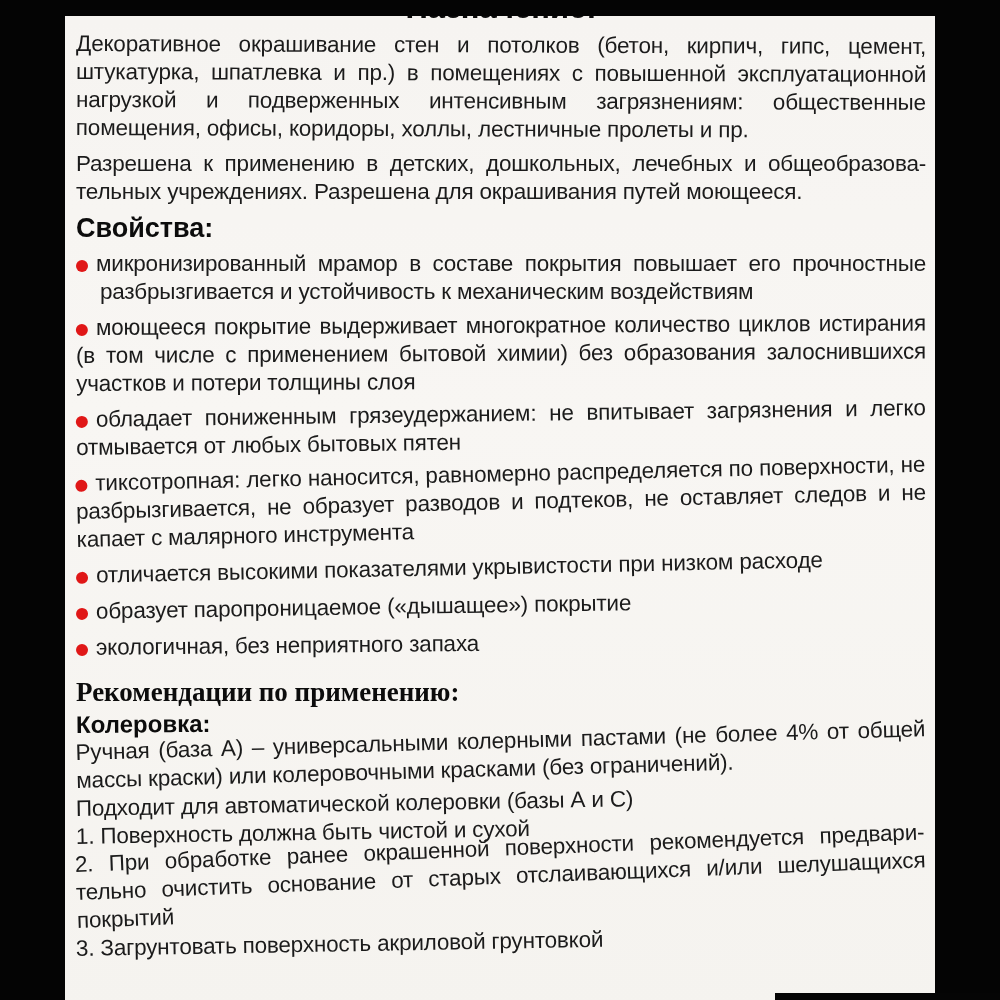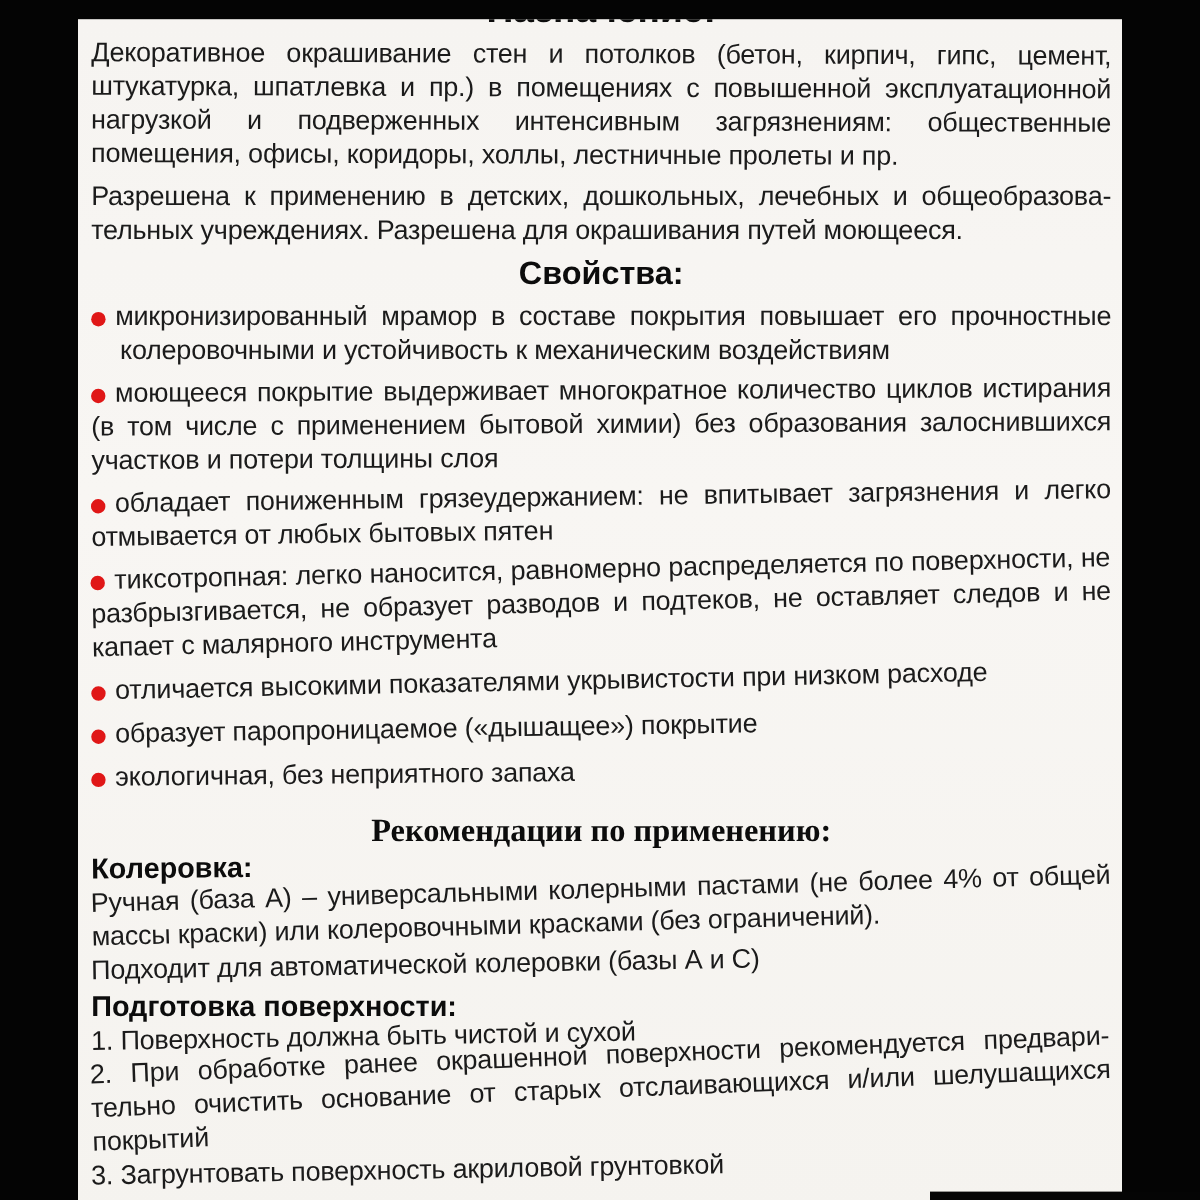--- a/index.html
+++ b/index.html
@@ -37,21 +37,21 @@
   .top-clip { height: 11px; overflow: hidden; }
   .top-heading {
     font-weight: bold; font-size: 31px; line-height: 36px;
     text-align: center; color: #0c0c0c;
     margin-top: -26px; letter-spacing: 0;
   }
   p, .para { margin: 0; }
   .just { text-align: justify; }
   .mt3 { margin-top: 3px; } .mt6 { margin-top: 6px; } .mt8 { margin-top: 8px; } .mt14 { margin-top: 14px; font-family: Liberation Serif, serif; }
   .h-center {
-    text-align: center; font-weight: bold;
+    font-weight: bold;
     font-size: 27px; line-height: 32px; color: #0c0c0c;
     letter-spacing: 0;
   }
   .sub {
     font-weight: bold; font-size: 24px; line-height: 28px;
     color: #0c0c0c; letter-spacing: 0;
   }
   .bullets { margin-top: 6px; }
   .bullet-item { margin-top: 8px; }
   .bullet-item:first-child { margin-top: 0; }
@@ -86,21 +86,21 @@
       <div class="top-heading">Назначение:</div>
     </div>
 
     <p class="para just mt3 t-p1">Декоративное окрашивание стен и потолков (бетон, кирпич, гипс, цемент, штукатурка, шпатлевка и пр.) в помещениях с повышенной эксплуатационной нагрузкой и подверженных интенсивным загрязнениям: общественные помещения, офисы, коридоры, холлы, лестничные пролеты и пр.</p>
     <p class="para just mt8">Разрешена к применению в детских, дошкольных, лечебных и общеобразова-тельных учреждениях. Разрешена для окрашивания путей моющееся.</p>
 
     <div class="h-center mt6">Свойства:</div>
 
     <div class="bullets">
       <div class="bullet-item just hang">
-        <span class="dot"></span><span>микронизированный мрамор в составе покрытия повышает его прочностные колеровочными и устойчивость к механическим воздействиям</span>
+        <span class="dot"></span><span>микронизированный мрамор в составе покрытия повышает его прочностные разбрызгивается и устойчивость к механическим воздействиям</span>
       </div>
       <div class="bullet-item just t-b2">
         <span class="dot"></span><span>моющееся покрытие выдерживает многократное количество циклов истирания (в том числе с применением бытовой химии) без образования залоснившихся участков и потери толщины слоя</span>
       </div>
       <div class="bullet-item just t-b3">
         <span class="dot"></span><span>обладает пониженным грязеудержанием: не впитывает загрязнения и легко отмывается от любых бытовых пятен</span>
       </div>
       <div class="bullet-item just t-b4">
         <span class="dot"></span><span>тиксотропная: легко наносится, равномерно распределяется по поверхности, не разбрызгивается, не образует разводов и подтеков, не оставляет следов и не капает с малярного инструмента</span>
       </div>
@@ -114,21 +114,20 @@
         <span class="dot"></span><span>экологичная, без неприятного запаха</span>
       </div>
     </div>
 
     <div class="h-center mt14">Рекомендации по применению:</div>
 
     <div class="sub mt3 t-s05">Колеровка:</div>
     <p class="para just t-s16">Ручная (база А) – универсальными колерными пастами (не более 4% от общей массы краски) или колеровочными красками (без ограничений).</p>
     <p class="para t-s10">Подходит для автоматической колеровки (базы А и С)</p>
 
-    <div class="sub mt3">Подготовка поверхности:</div>
     <p class="para t-s10">1. Поверхность должна быть чистой и сухой</p>
     <p class="para just t-s22">2. При обработке ранее окрашенной поверхности рекомендуется предвари-тельно очистить основание  от старых отслаивающихся и/или шелушащихся покрытий</p>
     <p class="para t-s10">3. Загрунтовать поверхность акриловой грунтовкой</p>
 
   </div>
 
   <div class="bottom-strip"></div>
 </div>
 
 </body></html>

